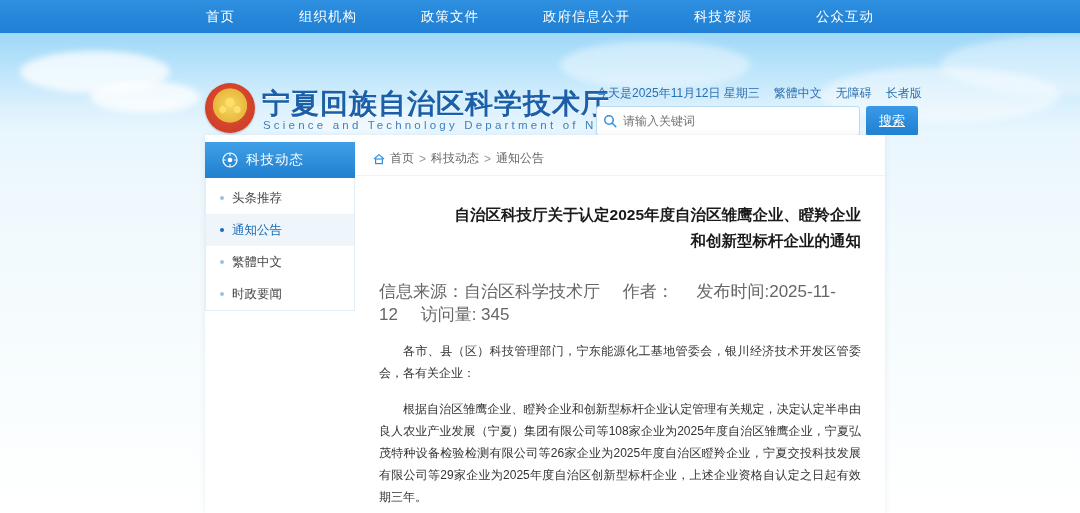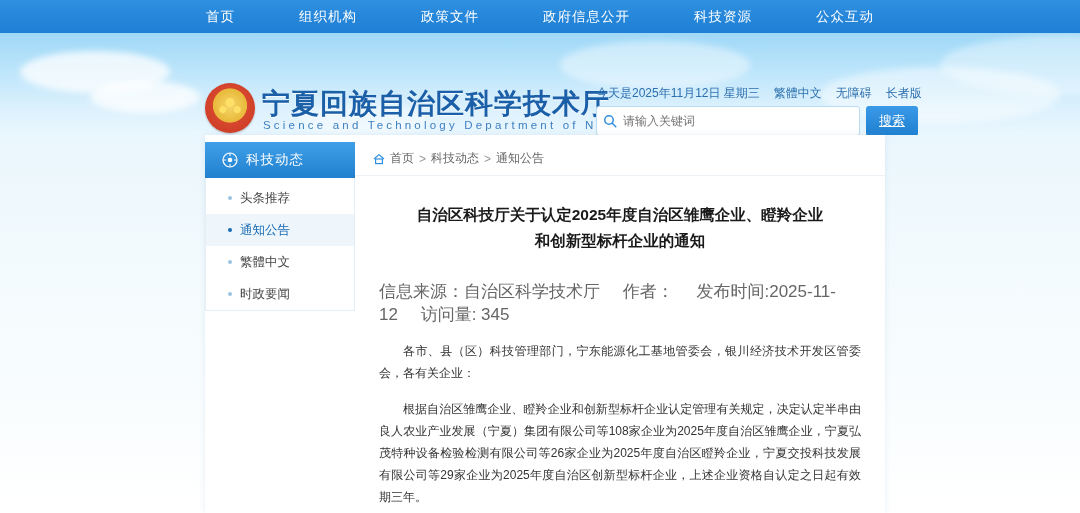--- a/index.html
+++ b/index.html
@@ -164,21 +164,21 @@
   }
   .sidebar-list {
     border: 1px solid #e3eef6;
     border-top: 0;
     background: #fff;
     padding-top: 4px;
   }
   .sidebar-item {
     height: 32px;
     display: flex; align-items: center;
-    padding-left: 22px;
+    padding-left: 14px;
     font-size: 12.5px;
     color: #444;
     cursor: pointer;
     position: relative;
   }
   .sidebar-item .dot {
     width: 4px; height: 4px; border-radius: 50%;
     background: #9cc3dd; margin-right: 8px;
   }
   .sidebar-item.active {
@@ -203,21 +203,21 @@
   .breadcrumb a { color: #666; text-decoration: none; }
   .breadcrumb .sep { margin: 0 5px; color: #999; }
 
   .article {
     padding: 26px 24px 0 24px;
   }
   .article h1 {
     margin: 0;
     font-size: 15.5px;
     line-height: 26px;
-    text-align: center;
+    text-align: right;
     color: #1a1a1a;
     font-weight: bold;
   }
   .meta {
     margin-top: 26px;
     text-align: left;
     font-size: 17px;
     color: #666;
   }
   .meta span { margin-right: 18px; }

